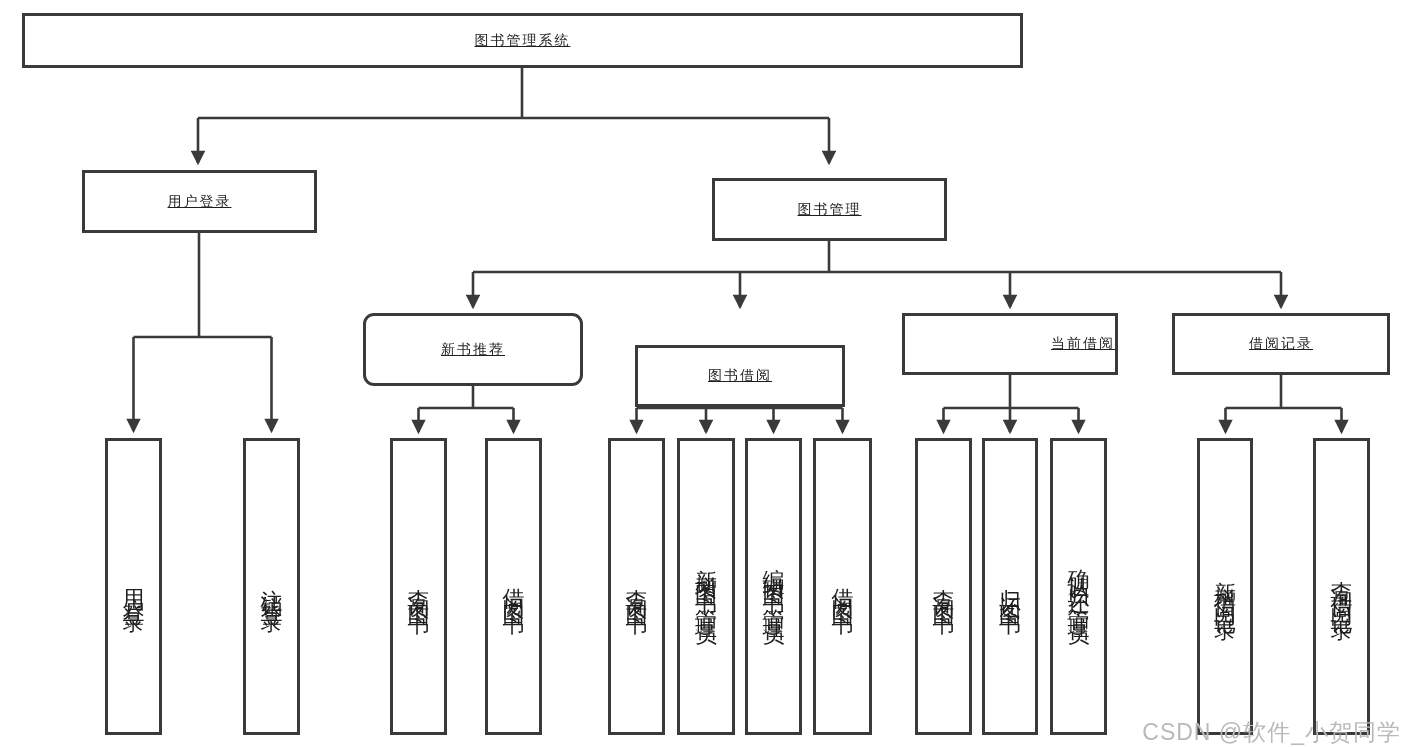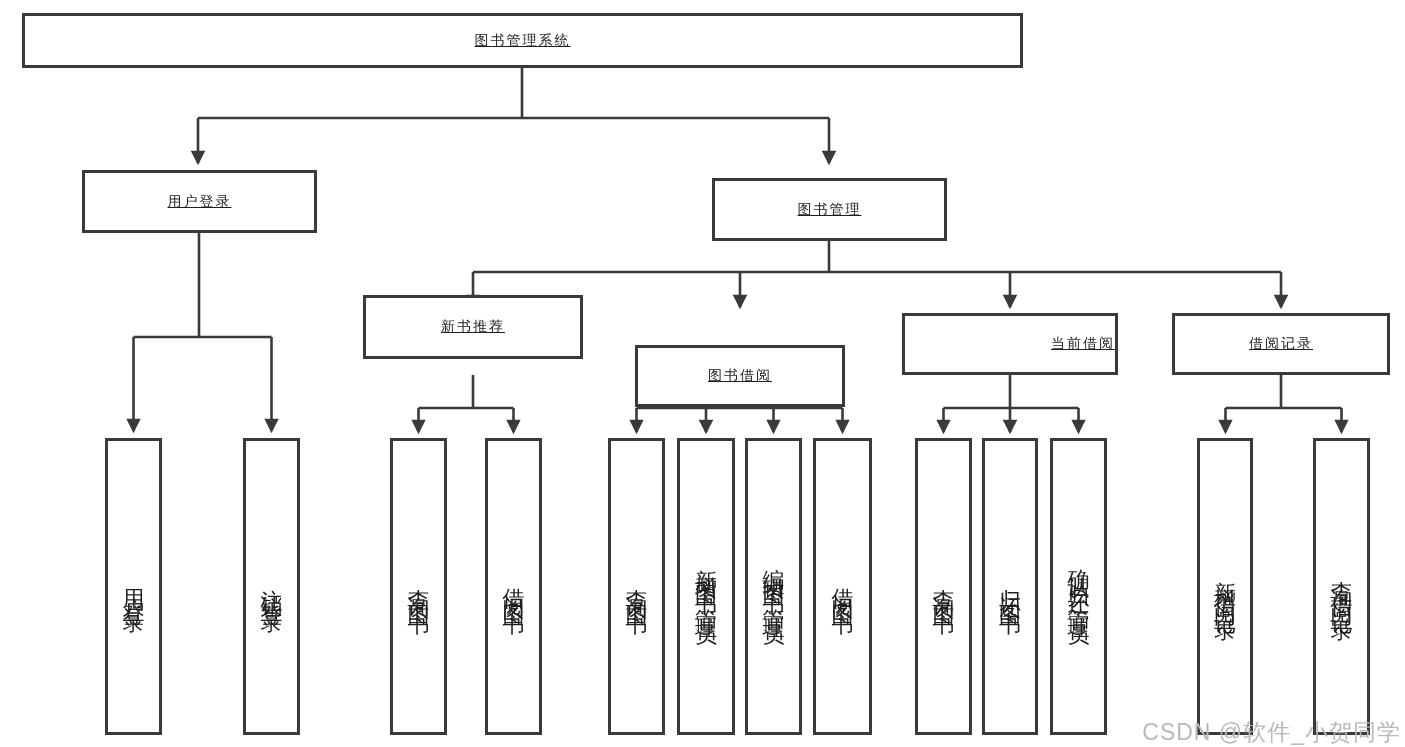--- a/index.html
+++ b/index.html
@@ -75,21 +75,21 @@
     <span>图书管理系统</span>
   </div>
 
   <div class="box h" style="left:82px;top:170px;width:235px;height:63px;">
     <span>用户登录</span>
   </div>
   <div class="box h" style="left:712px;top:170px;width:235px;height:63px;margin-top:8px;">
     <span>图书管理</span>
   </div>
 
-  <div class="box h" style="left:363px;top:295px;width:220px;height:64px;">
+  <div class="box h" style="left:363px;top:313px;width:220px;height:73px;border-radius:11px;">
     <span>新书推荐</span>
   </div>
   <div class="box h" style="left:635px;top:313px;width:210px;height:62px;margin-top:32px;">
     <span>图书借阅</span>
   </div>
   <div class="box h" style="left:902px;top:313px;width:216px;height:62px;justify-content:flex-end;">
     <span>当前借阅</span>
   </div>
   <div class="box h" style="left:1172px;top:313px;width:218px;height:62px;">
     <span>借阅记录</span>

